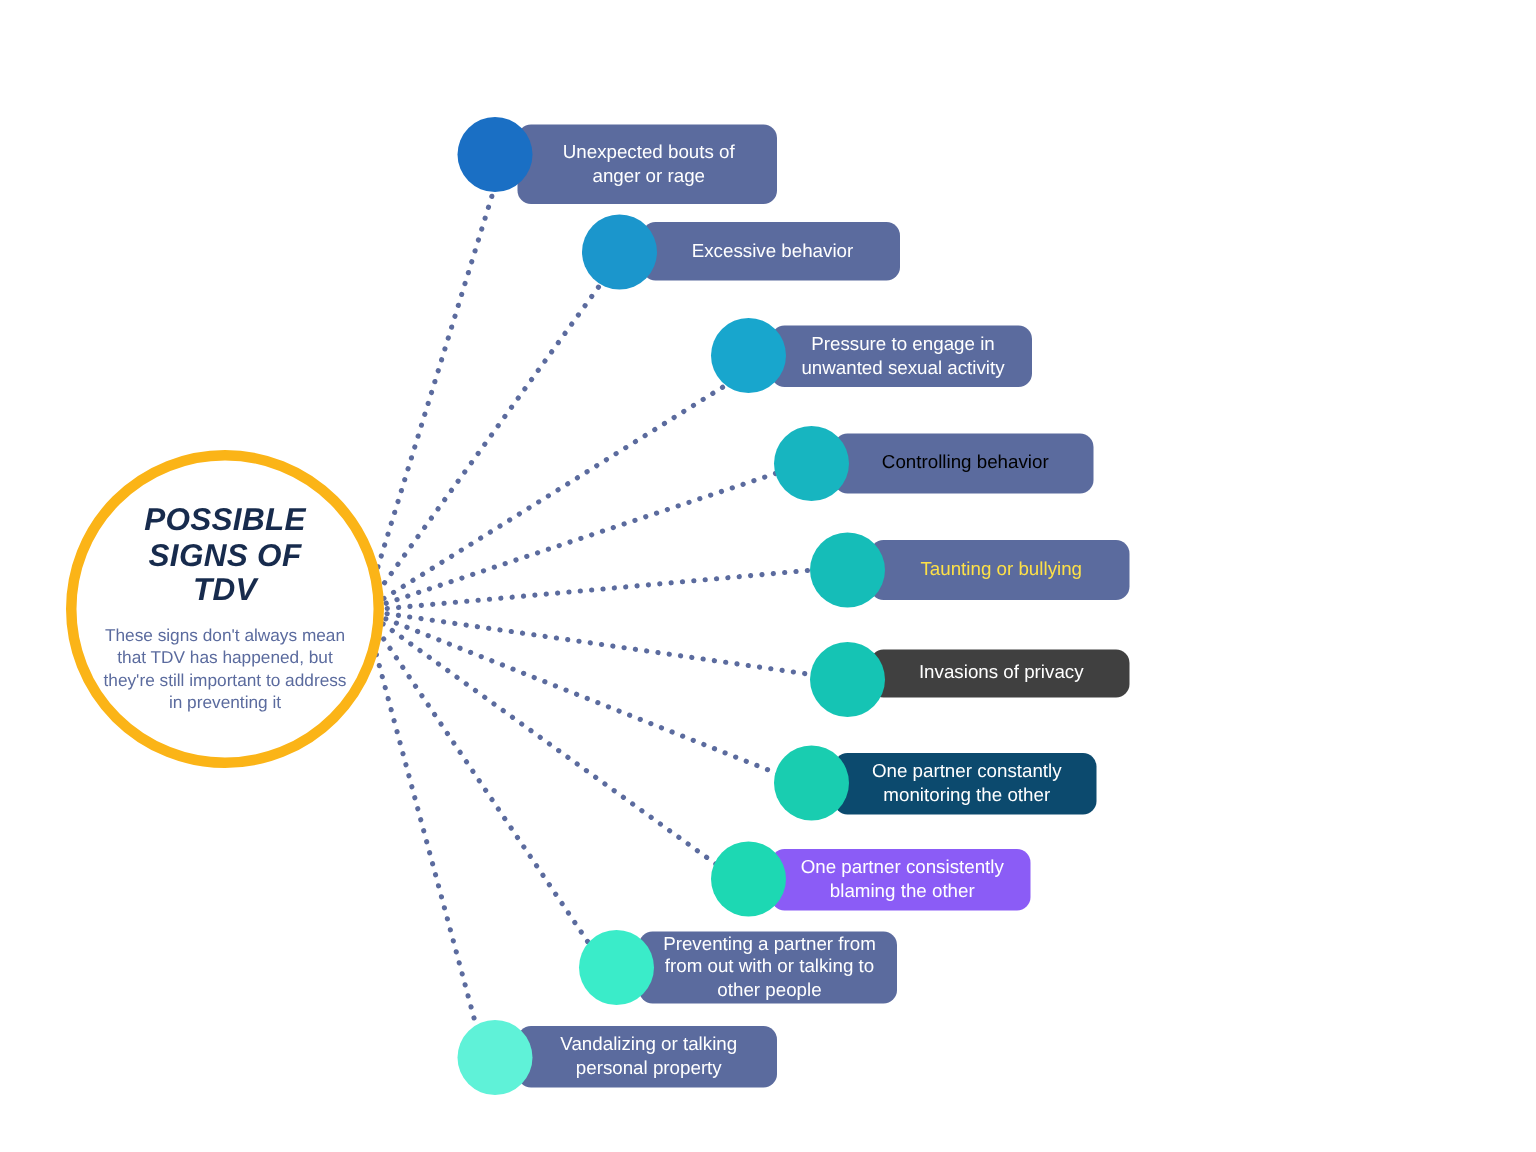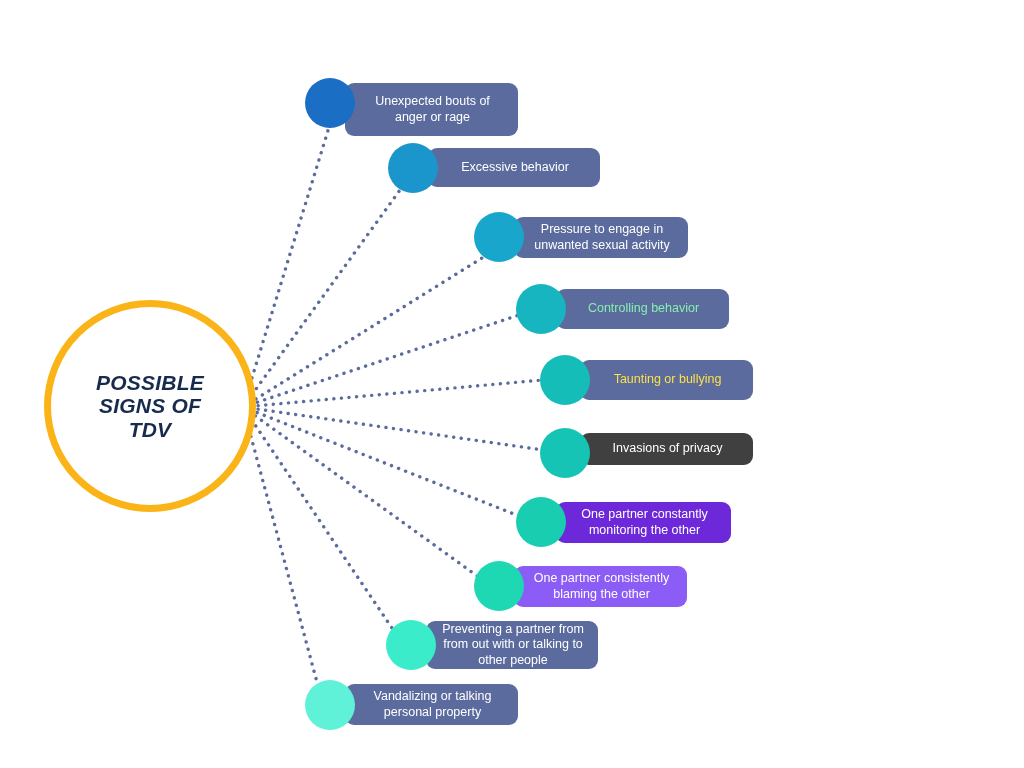--- a/index.html
+++ b/index.html
@@ -106,20 +106,21 @@
       <line x1="243" y1="407" x2="542" y2="380" stroke="#5b6b9e" stroke-width="3.4" stroke-linecap="round" stroke-dasharray="0.1 7.5"></line>
       <line x1="243" y1="407" x2="543" y2="450" stroke="#5b6b9e" stroke-width="3.4" stroke-linecap="round" stroke-dasharray="0.1 7.5"></line>
       <line x1="243" y1="407" x2="519" y2="516" stroke="#5b6b9e" stroke-width="3.4" stroke-linecap="round" stroke-dasharray="0.1 7.5"></line>
       <line x1="243" y1="407" x2="480" y2="578" stroke="#5b6b9e" stroke-width="3.4" stroke-linecap="round" stroke-dasharray="0.1 7.5"></line>
       <line x1="243" y1="407" x2="394" y2="631" stroke="#5b6b9e" stroke-width="3.4" stroke-linecap="round" stroke-dasharray="0.1 7.5"></line>
       <line x1="243" y1="407" x2="318" y2="686" stroke="#5b6b9e" stroke-width="3.4" stroke-linecap="round" stroke-dasharray="0.1 7.5"></line>
     </svg>
 
   <div class="hub" style="border-color: rgb(251, 180, 23);">
     <div class="hub-title" style="color: rgb(23, 43, 77);">POSSIBLE SIGNS OF TDV</div>
+    <div class="hub-sub" style="color: rgb(91, 107, 158);">These signs don't always mean that TDV has happened, but they're still important to address in preventing it</div>
   </div>
 
   <div id="nodes">
       <div class="node">
         <div class="pill" style="left: 345px; top: 83px; width: 173px; height: 53px; background: rgb(91, 107, 158); color: rgb(255, 255, 255); padding-left: 14px;">
           <span class="pill-text">Unexpected bouts of anger or rage</span>
         </div>
         <div class="dot-circle" style="left: 305px; top: 78px; width: 50px; height: 50px; background: rgb(26, 111, 196);"></div>
       </div>
       <div class="node">
@@ -128,39 +129,39 @@
         </div>
         <div class="dot-circle" style="left: 388px; top: 143px; width: 50px; height: 50px; background: rgb(27, 150, 204);"></div>
       </div>
       <div class="node">
         <div class="pill" style="left: 514px; top: 217px; width: 174px; height: 41px; background: rgb(91, 107, 158); color: rgb(255, 255, 255); padding-left: 14px;">
           <span class="pill-text">Pressure to engage in unwanted sexual activity</span>
         </div>
         <div class="dot-circle" style="left: 474px; top: 212px; width: 50px; height: 50px; background: rgb(24, 166, 205);"></div>
       </div>
       <div class="node">
-        <div class="pill" style="left: 556px; top: 289px; width: 173px; height: 40px; background: rgb(91, 107, 158); color: #86efac; padding-left: 14px;">
+        <div class="pill" style="left: 556px; top: 289px; width: 173px; height: 40px; background: rgb(91, 107, 158); color: #000000; padding-left: 14px;">
           <span class="pill-text">Controlling behavior</span>
         </div>
         <div class="dot-circle" style="left: 516px; top: 284px; width: 50px; height: 50px; background: rgb(23, 181, 192);"></div>
       </div>
       <div class="node">
         <div class="pill" style="left: 580px; top: 360px; width: 173px; height: 40px; background: rgb(91, 107, 158); color: #fde047; padding-left: 14px;">
           <span class="pill-text">Taunting or bullying</span>
         </div>
         <div class="dot-circle" style="left: 540px; top: 355px; width: 50px; height: 50px; background: rgb(21, 189, 184);"></div>
       </div>
       <div class="node">
         <div class="pill" style="left: 580px; top: 433px; width: 173px; height: 32px; background: #404040; color: rgb(255, 255, 255); padding-left: 14px;">
           <span class="pill-text">Invasions of privacy</span>
         </div>
         <div class="dot-circle" style="left: 540px; top: 428px; width: 50px; height: 50px; background: rgb(21, 196, 180);"></div>
       </div>
       <div class="node">
-        <div class="pill" style="left: 556px; top: 502px; width: 175px; height: 41px; background: #6d28d9; color: rgb(255, 255, 255); padding-left: 14px;">
+        <div class="pill" style="left: 556px; top: 502px; width: 175px; height: 41px; background: #0c4a6e; color: rgb(255, 255, 255); padding-left: 14px;">
           <span class="pill-text">One partner constantly monitoring the other</span>
         </div>
         <div class="dot-circle" style="left: 516px; top: 497px; width: 50px; height: 50px; background: rgb(25, 205, 176);"></div>
       </div>
       <div class="node">
         <div class="pill" style="left: 514px; top: 566px; width: 173px; height: 41px; background: #8b5cf6; color: rgb(255, 255, 255); padding-left: 14px;">
           <span class="pill-text">One partner consistently blaming the other</span>
         </div>
         <div class="dot-circle" style="left: 474px; top: 561px; width: 50px; height: 50px; background: rgb(29, 216, 179);"></div>
       </div>

